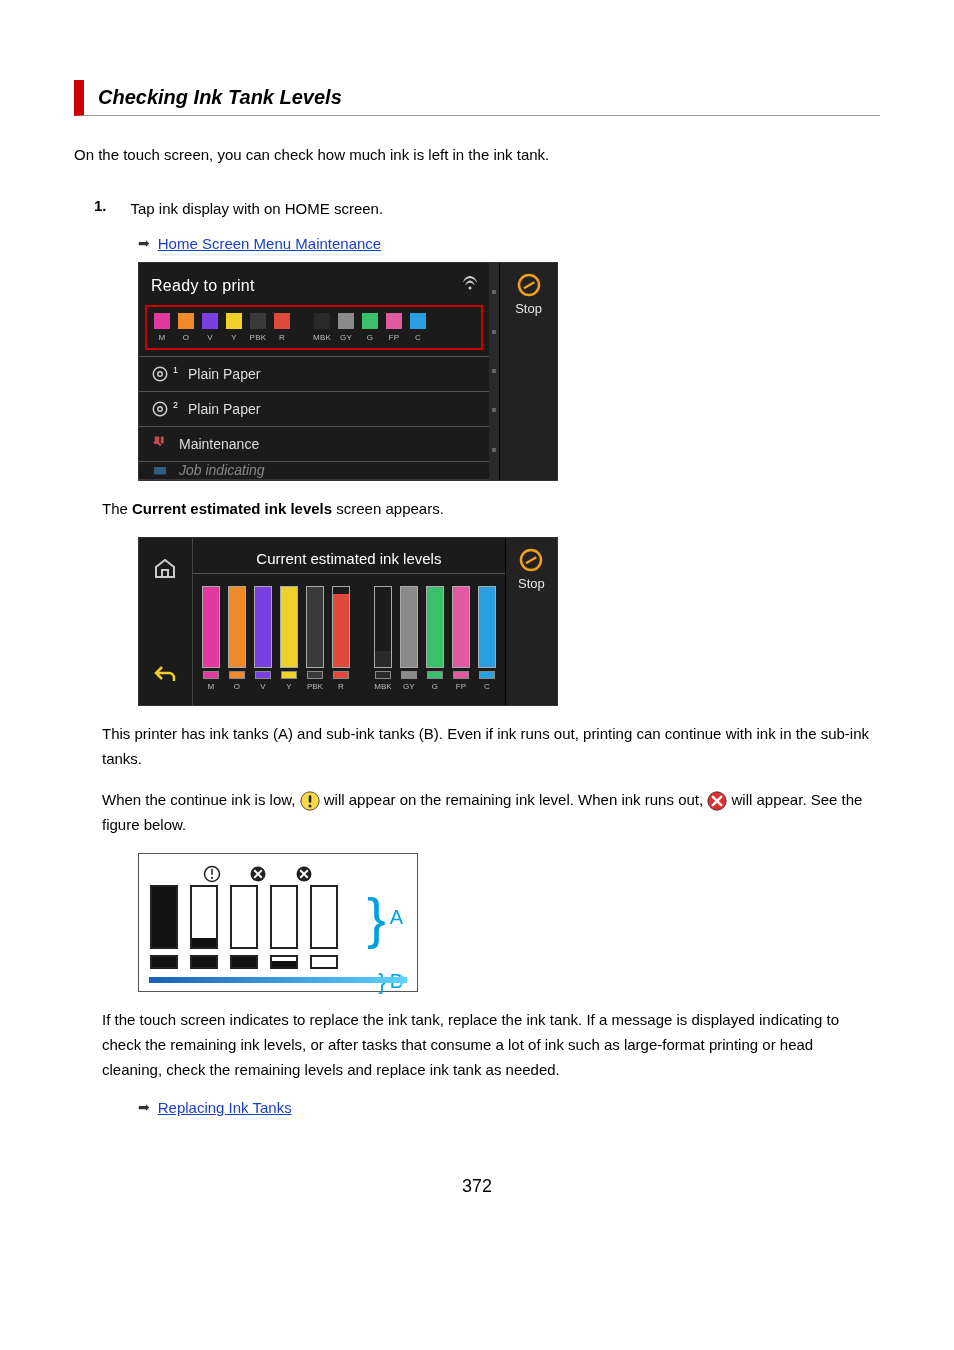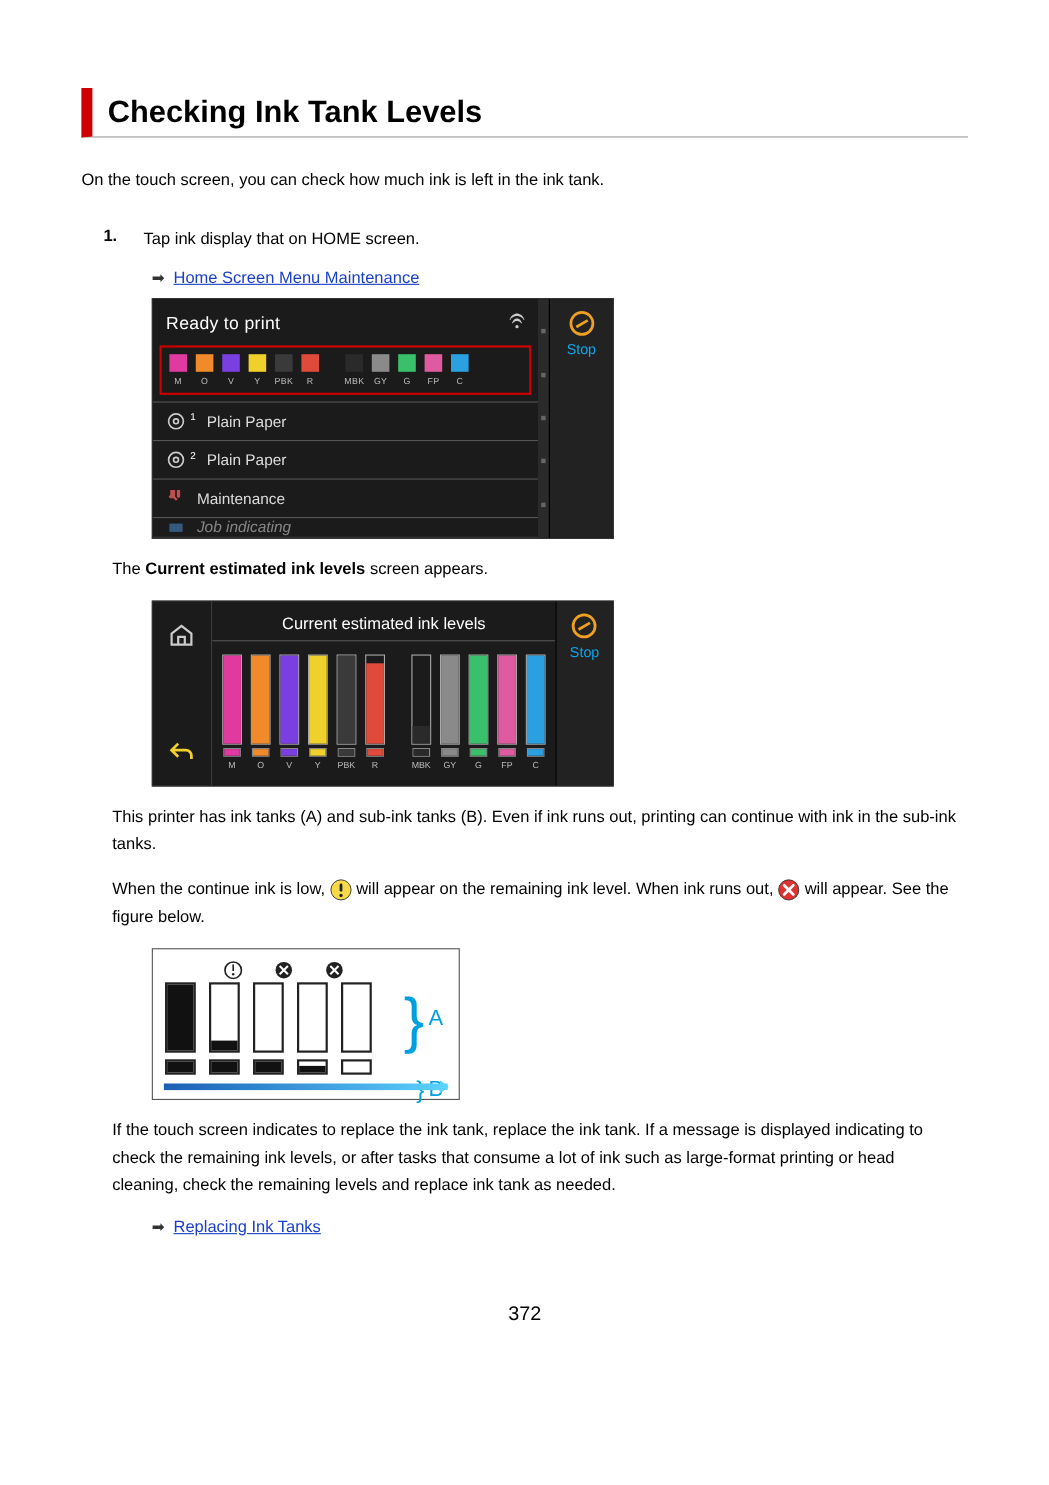--- a/index.html
+++ b/index.html
@@ -14,23 +14,24 @@
   .page {
     padding: 80px 74px 40px 74px;
   }
   .title-wrap {
     border-left: 10px solid #c00;
     border-bottom: 1px solid #999;
     padding: 6px 0 6px 14px;
     margin-bottom: 28px;
   }
   .title-wrap h1 {
-    font-size: 28px;
+    font-size: 20px;
     margin: 0;
     font-weight: bold;
+    font-style: italic;
   }
   .intro { margin: 0 0 30px 0; line-height: 1.5; }
   .step-block { margin-left: 24px; }
   .step-num {
     float: left;
     font-weight: bold;
     margin-left: -4px;
   }
   .step-text { margin-left: 24px; line-height: 1.6; }
   .arrow-link {
@@ -90,21 +91,21 @@
   }
   .dots-col .d { width:4px; height:4px; background:#666; margin:0 auto; }
   .stop-col {
     width: 58px;
     background: #222;
     border-left: 1px solid #000;
     display:flex; flex-direction:column; align-items:center;
     padding-top: 10px;
   }
   .stop-col .stop-ic { width:24px; height:24px; }
-  .stop-col .stop-lab { color:#0ea5e9; font-size:13px; margin-top:4px; }
+  .stop-col .stop-lab { color:#e5e5e5; font-size:13px; margin-top:4px; }
   .s1-rows { margin-top: 6px; border-top:1px solid #555;}
   .s1-row {
     display:flex; align-items:center; gap:10px;
     color:#ddd; font-size:14px;
     padding: 8px 12px;
     border-bottom: 1px solid #555;
   }
   .s1-row .tgt { width:18px; height:18px; }
   .s1-row .sup { font-size:9px; color:#fff; margin-left:-6px; margin-top:-8px;}
   .s1-row.cut { overflow:hidden; height:18px; opacity:.55; font-style:italic;}
@@ -205,21 +206,21 @@
 
   <div class="title-wrap">
     <h1>Checking Ink Tank Levels</h1>
   </div>
 
   <p class="intro">On the touch screen, you can check how much ink is left in the ink tank.</p>
 
   <div class="step-block">
     <div>
       <span class="step-num">1.</span>
-      <span class="step-text">Tap ink display that on HOME screen.</span>
+      <span class="step-text">Tap ink display with on HOME screen.</span>
     </div>
 
     <div class="arrow-link">
       <span class="arrow">➡</span>
       <span class="linktext">Home Screen Menu Maintenance</span>
     </div>
 
     <div class="indent-block">
       <div class="shot1">
         <div class="shot1-main">

